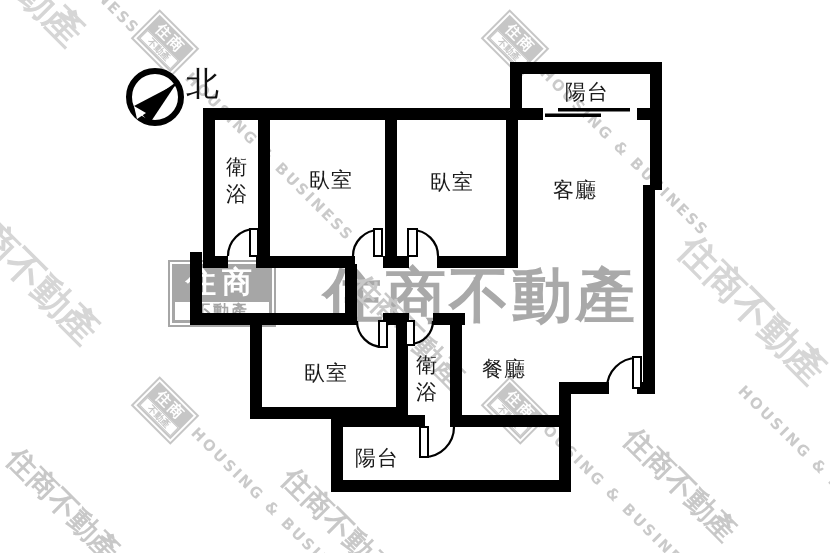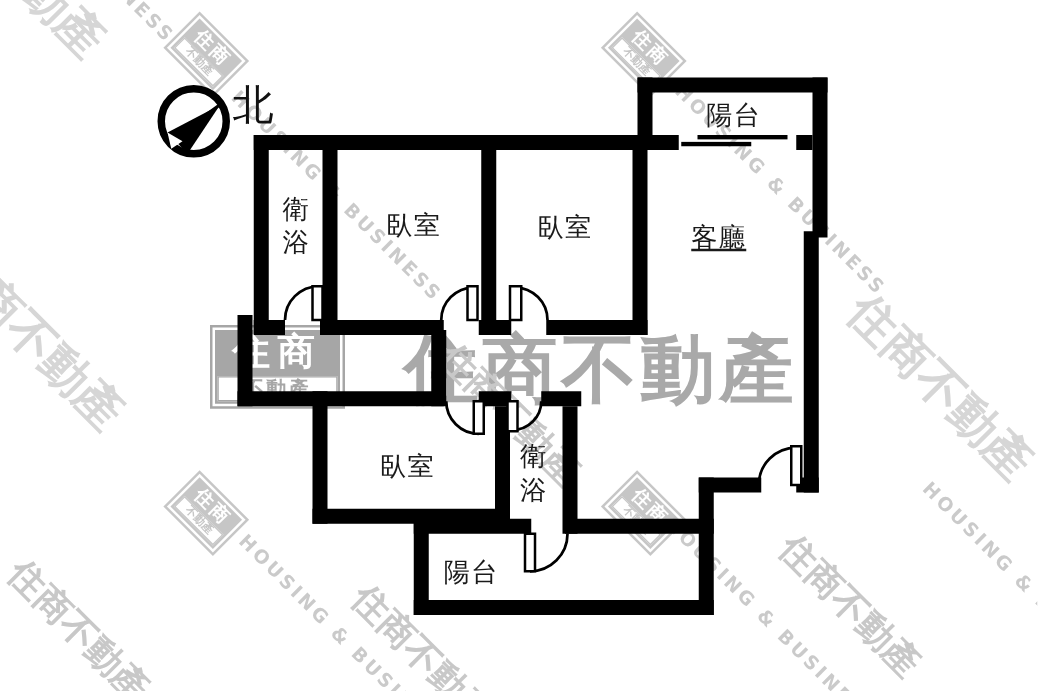--- a/index.html
+++ b/index.html
@@ -146,19 +146,20 @@
       <line x1="177" y1="83" x2="148" y2="104" stroke="#000000" stroke-width="2.5"></line>
     </g>
   </svg>
 
   <div class="north-lbl" style="left:186px;top:62px;">北</div>
 
   <div class="lbl" style="left:547px;top:78px;width:80px;">陽台</div>
   <div class="lbl lbl-v" style="left:224px;top:154px;width:25px;">衛浴</div>
   <div class="lbl" style="left:291px;top:166px;width:80px;">臥室</div>
   <div class="lbl" style="left:412px;top:168px;width:80px;">臥室</div>
-  <div class="lbl" style="left:535px;top:176px;width:80px;text-decoration:underline;">客廳</div>
+  <div class="lbl" style="left:535px;top:176px;width:80px;">客廳</div>
   <div class="lbl" style="left:286px;top:359px;width:80px;">臥室</div>
   <div class="lbl lbl-v" style="left:414px;top:352px;width:25px;">衛浴</div>
+  <div class="lbl" style="left:464px;top:355px;width:80px;">餐廳</div>
   <div class="lbl" style="left:337px;top:444px;width:80px;">陽台</div>
 
 
 </div>
 
 </body></html>

